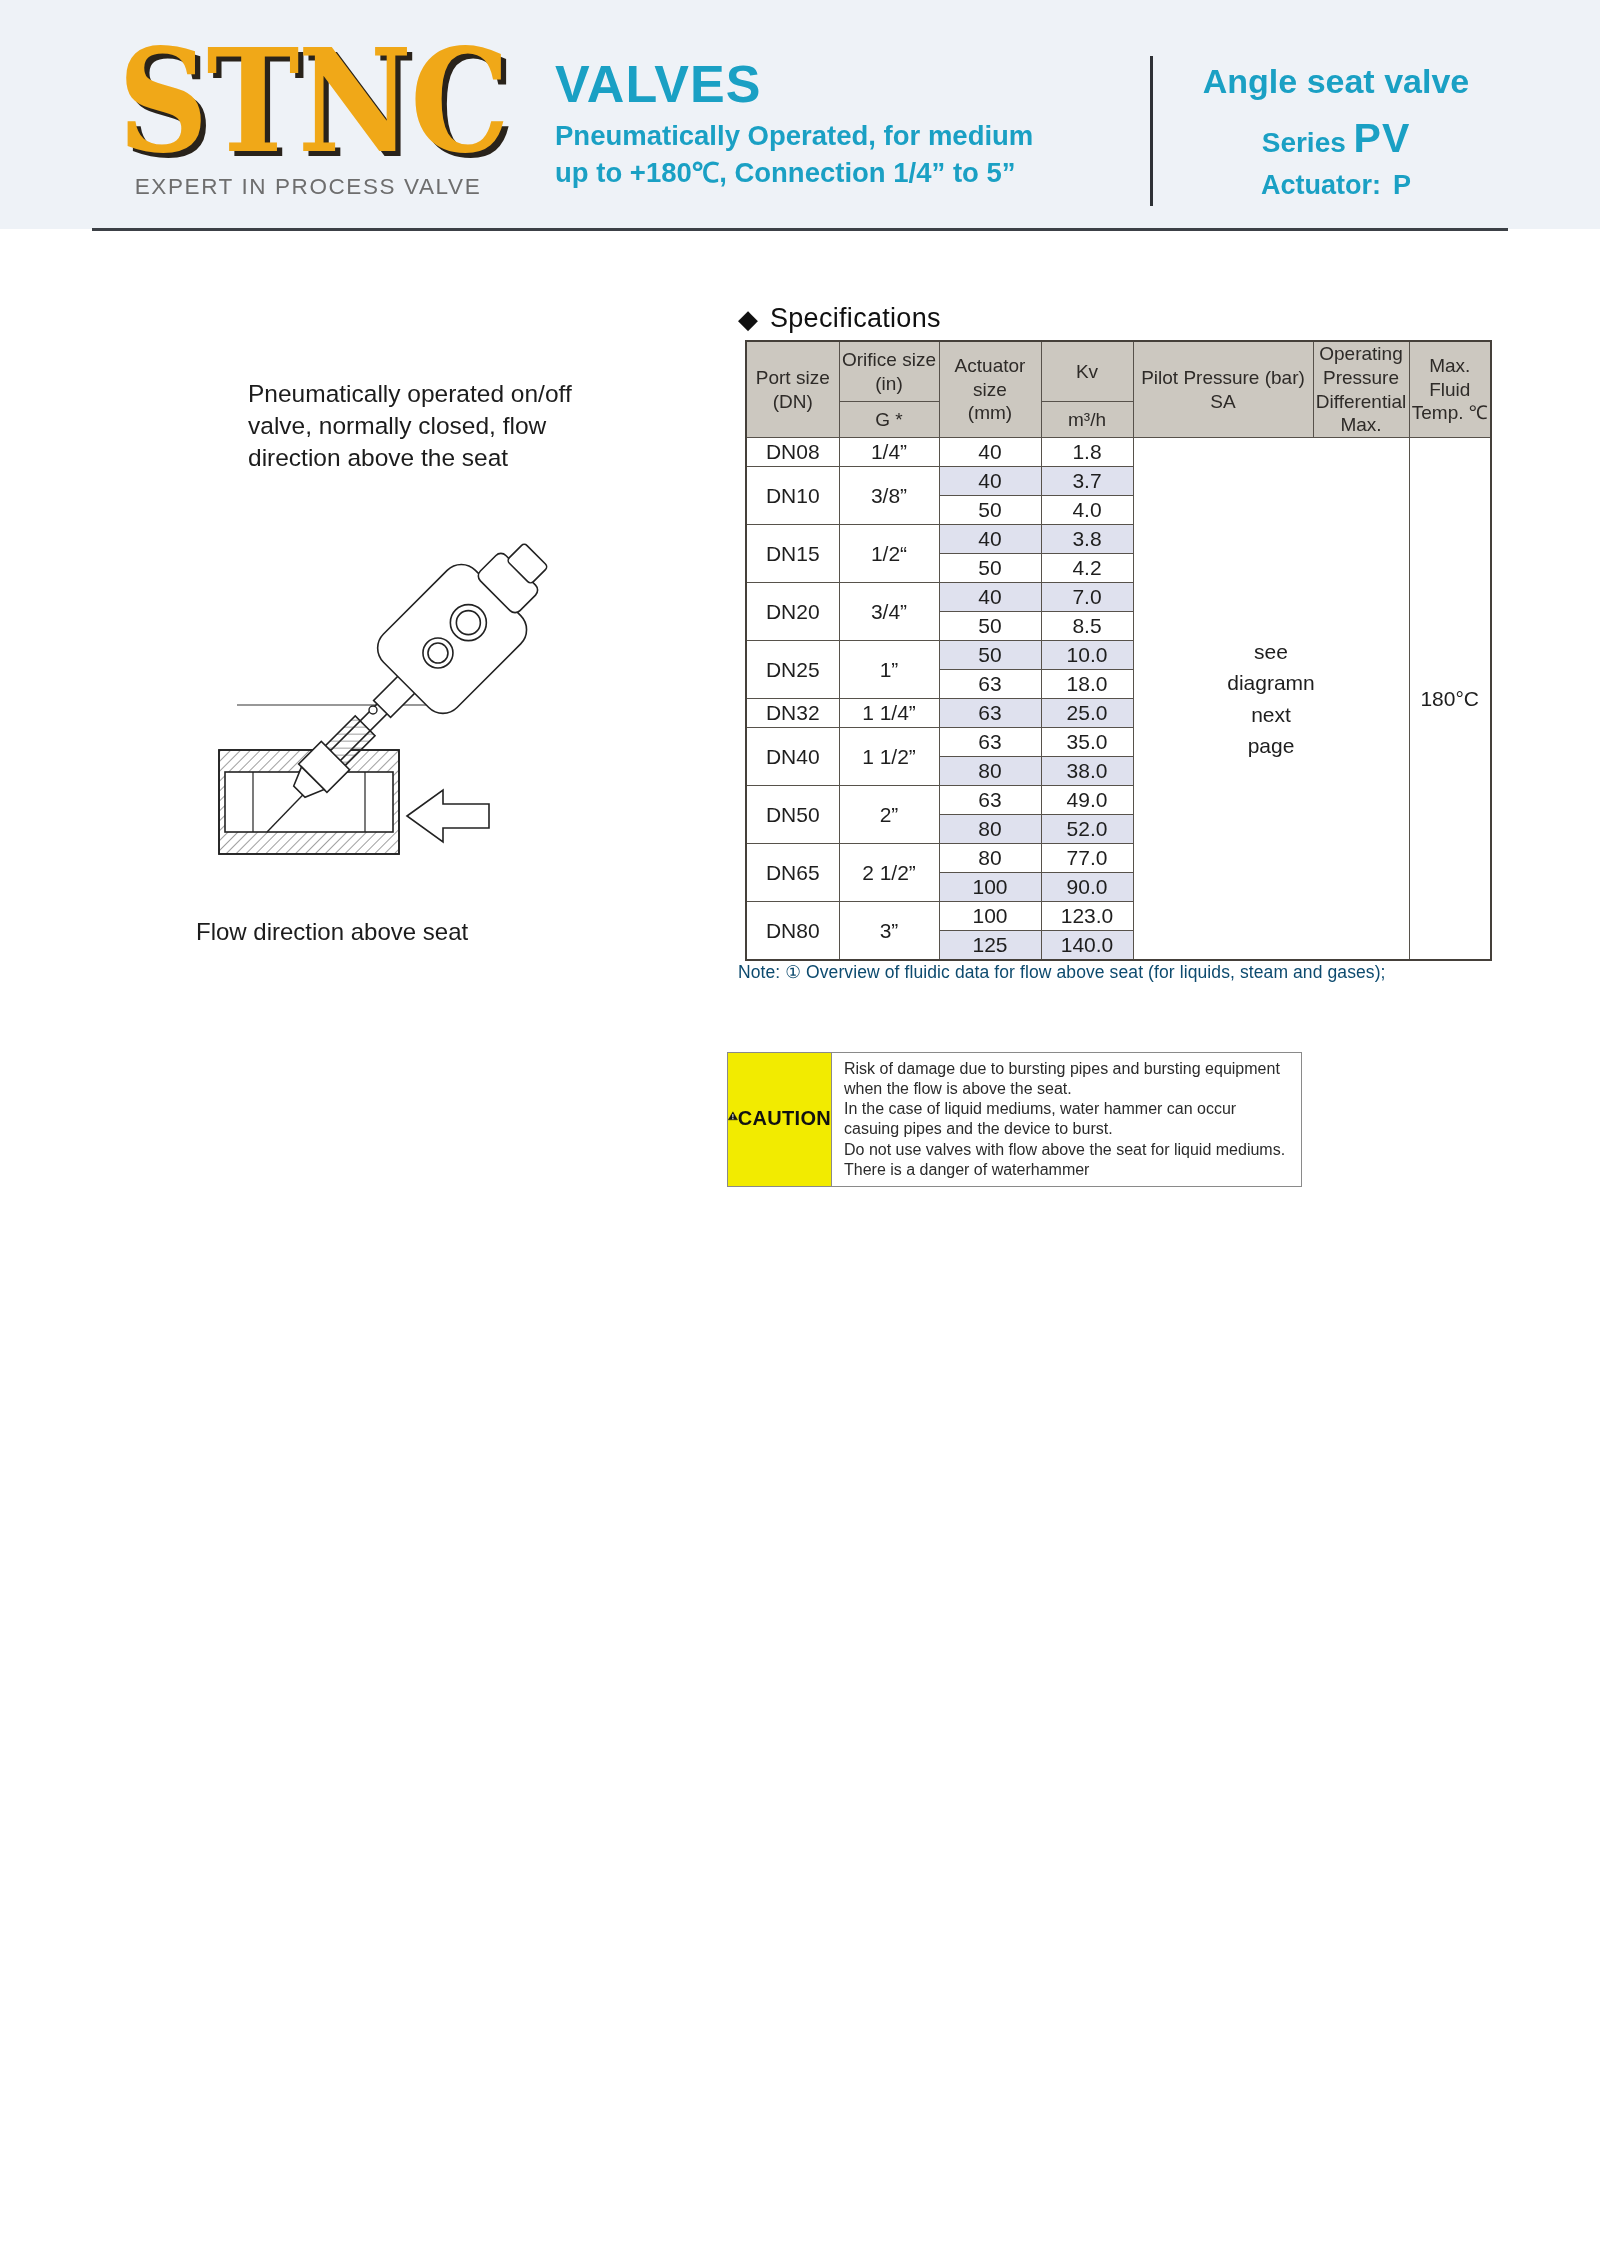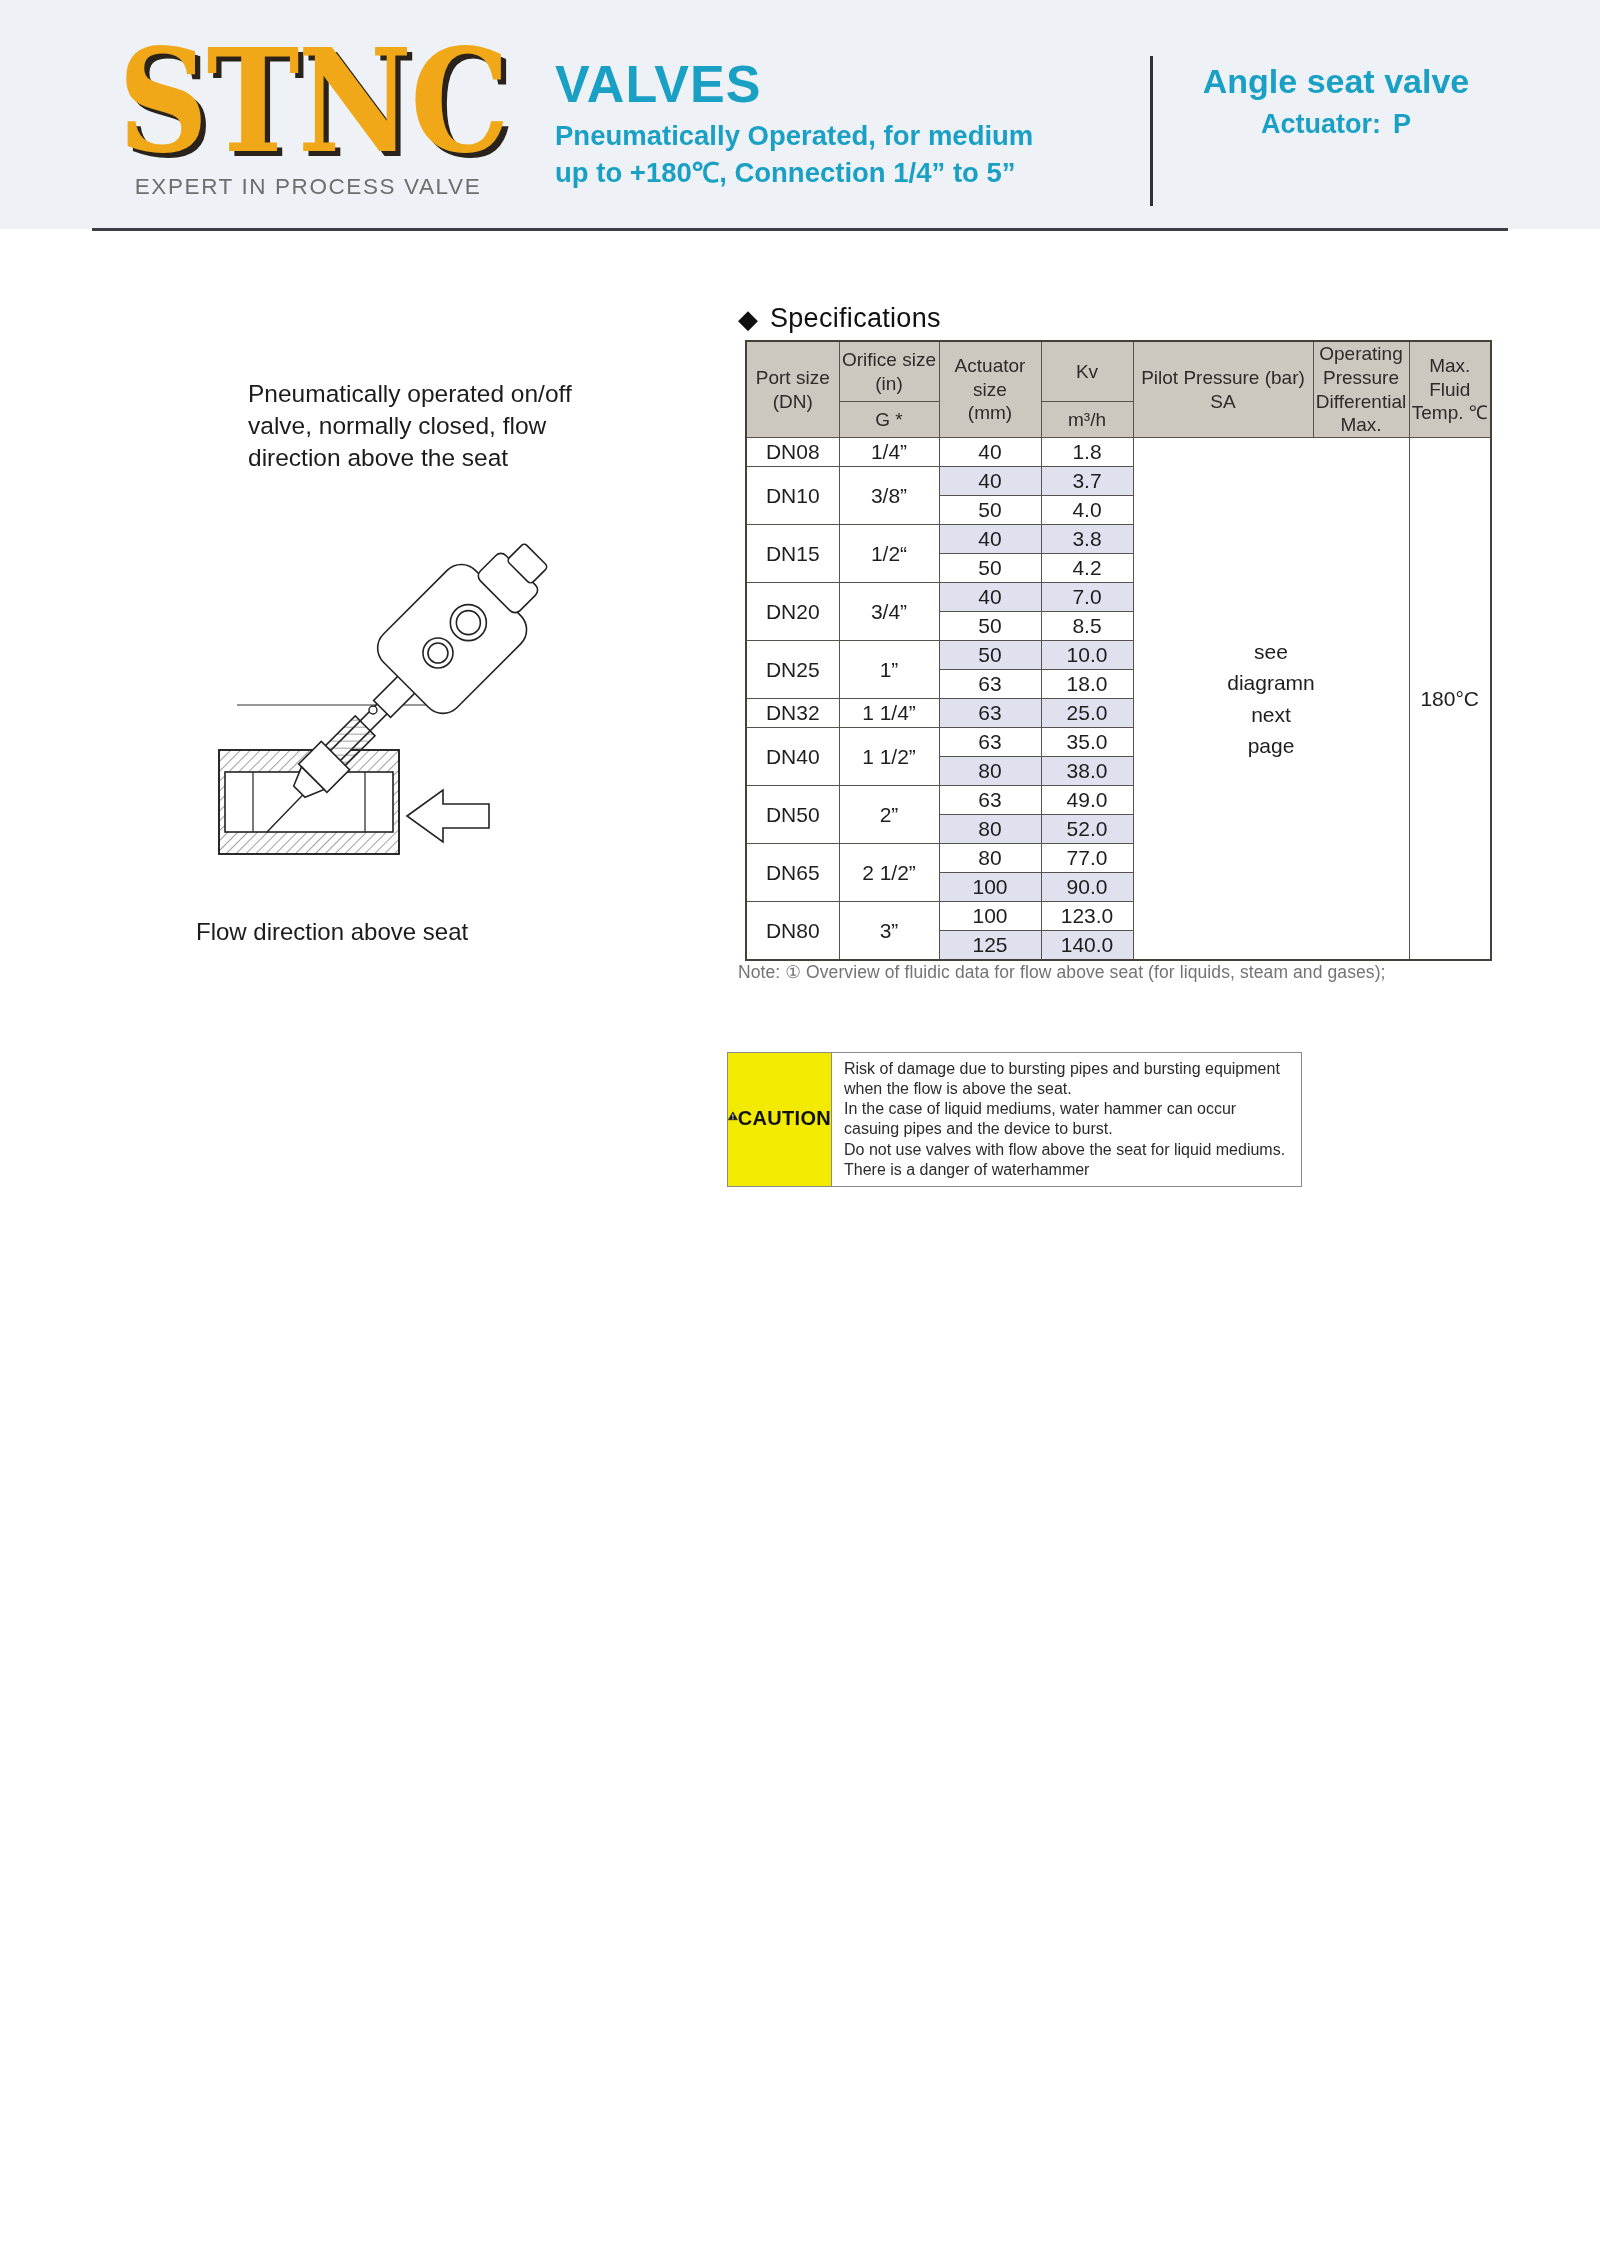--- a/index.html
+++ b/index.html
@@ -52,21 +52,21 @@
   th.h-temp{font-size:18.5px;text-align:left;padding-left:5px;}
   tr.hdr-top{height:60px;} tr.hdr-sub{height:35px;}
   table.spec tbody td{font-size:21px;color:#1E1E1E;text-align:center;vertical-align:middle;height:28px;}
   table.spec tbody tr{height:28px;padding-left:36px;}
   td.c-port,td.c-orifice{font-size:20.5px;background:#fff;}
   tbody tr:nth-child(even) td.c-act,tbody tr:nth-child(even) td.c-kv{background:#DFE1EE;}
   td.c-pilot{background:#fff;font-size:20.5px;text-align:left;padding-left:58px;
              white-space:pre-line;line-height:1.5;color:#2A2A2A;vertical-align:middle;}
   td.c-temp{background:#fff;font-size:20.5px;}
 
-  .spec-note{position:absolute;left:738px;top:962px;font-size:17.5px;color:#737373;letter-spacing:0.1px;}
+  .spec-note{position:absolute;left:738px;top:962px;font-size:17.5px;color:#0c4a6e;letter-spacing:0.1px;}
 
   
   .caution-box{position:absolute;left:727px;top:1052px;width:575px;min-height:121px;
                display:flex;border:1.5px solid #8A8A8A;background:#fff;box-sizing:border-box;}
   .caution-left{width:104px;flex:0 0 104px;background:#F2EB00;border-right:1.5px solid #8A8A8A;
                 display:flex;flex-direction:row;align-items:center;justify-content:flex-end;
                 padding-bottom:6px;box-sizing:border-box;}
   .caution-label{font-size:20px;font-weight:bold;color:#111;letter-spacing:0.3px;margin-top:4px;}
   .caution-text{flex:1;padding:6px 10px 6px 12px;font-size:16px;line-height:1.26;color:#2B2B2B;
                 white-space:pre-line;}
@@ -93,20 +93,24 @@
   <div class="header-center">
     <div class="valves-title">VALVES</div>
     <div class="header-sub">Pneumatically Operated, for medium</div>
     <div class="header-sub">up to +180℃, Connection 1/4” to 5”</div>
   </div>
 
   <div class="header-divider"></div>
 
   <div class="header-right">
     <div class="product-name">Angle seat valve</div>
+    <div class="series-line">
+      <span>Series</span>
+      <span class="series-code">PV</span>
+    </div>
     <div class="actuator-line">
       <span>Actuator:</span><span class="actuator-code">P</span>
     </div>
   </div>
 
   <div class="spec-heading">
     <span class="diamond">◆</span>
     <span class="spec-title">Specifications</span>
   </div>
 

